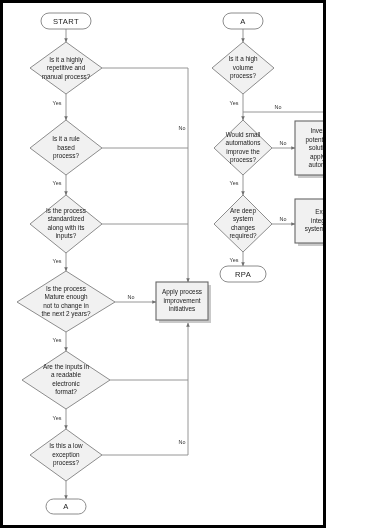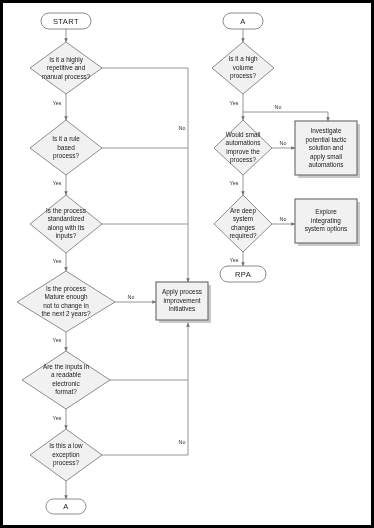--- a/index.html
+++ b/index.html
@@ -5,21 +5,21 @@
   html, body {
     margin: 0;
     padding: 0;
     background: #ffffff;
   }
   body {
     font-family: "Liberation Sans", sans-serif;
   }
   #canvas {
     position: relative;
-    width: 374px;
+    width: 326px;
     height: 528px;
     background: #ffffff;
     box-sizing: border-box;
     border: 3px solid #000000;
     overflow: hidden;
   }
   #flow-svg {
     position: absolute;
     left: 0;
     top: 0;

